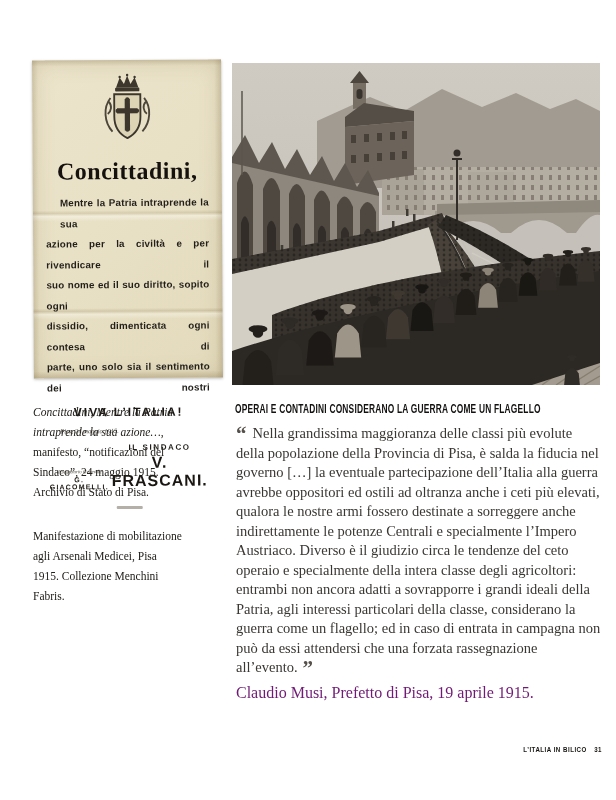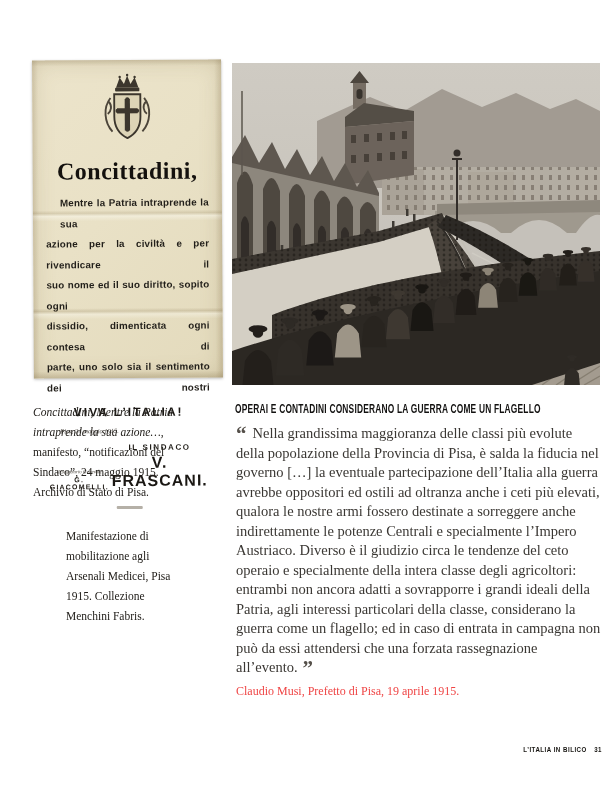--- a/index.html
+++ b/index.html
@@ -53,36 +53,36 @@
   .sig-role-lg{font-family:"Liberation Sans",sans-serif;font-weight:700;font-size:8px;letter-spacing:1.6px;color:#221f1a;}
   .sig-name-lg{font-family:"Liberation Sans",sans-serif;font-weight:700;font-size:16px;letter-spacing:1px;color:#1a1713;margin-top:2px;}
   .printer-mark{width:26px;height:3px;margin:6px auto 0;background:rgba(90,80,60,.45);border-radius:1px;}
 
   
   .photo{position:absolute;left:232px;top:63px;width:368px;height:322px;display:block;}
 
   
   .caption{position:absolute;left:33px;top:402px;width:152px;font-size:11.5px;line-height:20px;color:#23201c;}
   .caption p{margin:0;}
-  .caption .cap2{margin-top:24px;margin-left:33px;}
+  .caption .cap2{margin-top:24px;}
   .cap-italic{font-style:italic;}
 
   
   .heading{position:absolute;left:235px;top:399px;white-space:nowrap;}
   .heading span{
     display:inline-block;font-family:"Liberation Sans",sans-serif;font-weight:700;
     font-size:12.5px;letter-spacing:.3px;color:#121110;
     transform:scaleX(.67);transform-origin:0 50%;
   }
   .quote{position:absolute;left:236px;top:424px;width:366px;margin:0;
     font-size:14.5px;line-height:19.5px;color:#3a3733;}
   .qmark{font-weight:700;color:#55504a;font-size:21px;line-height:0;}
   .qmark.open{margin-right:6px;vertical-align:-3px;}
   .qmark.close{margin-left:5px;vertical-align:-3px;}
-  .attribution{position:absolute;left:236px;top:684px;font-size:12px;color:#ef4444;}
+  .attribution{position:absolute;left:236px;top:684px;font-size:16px;color:#701a75;}
 
   
   .footer{position:absolute;right:14px;top:738px;white-space:nowrap;}
   .footer .fwrap{
     display:inline-block;transform:scaleX(.82);transform-origin:100% 50%;
     font-family:"Liberation Sans",sans-serif;font-weight:700;font-size:7.5px;
     letter-spacing:.6px;color:#15130f;
   }
   .footer .pageno{margin-left:9px;}
 </style>

